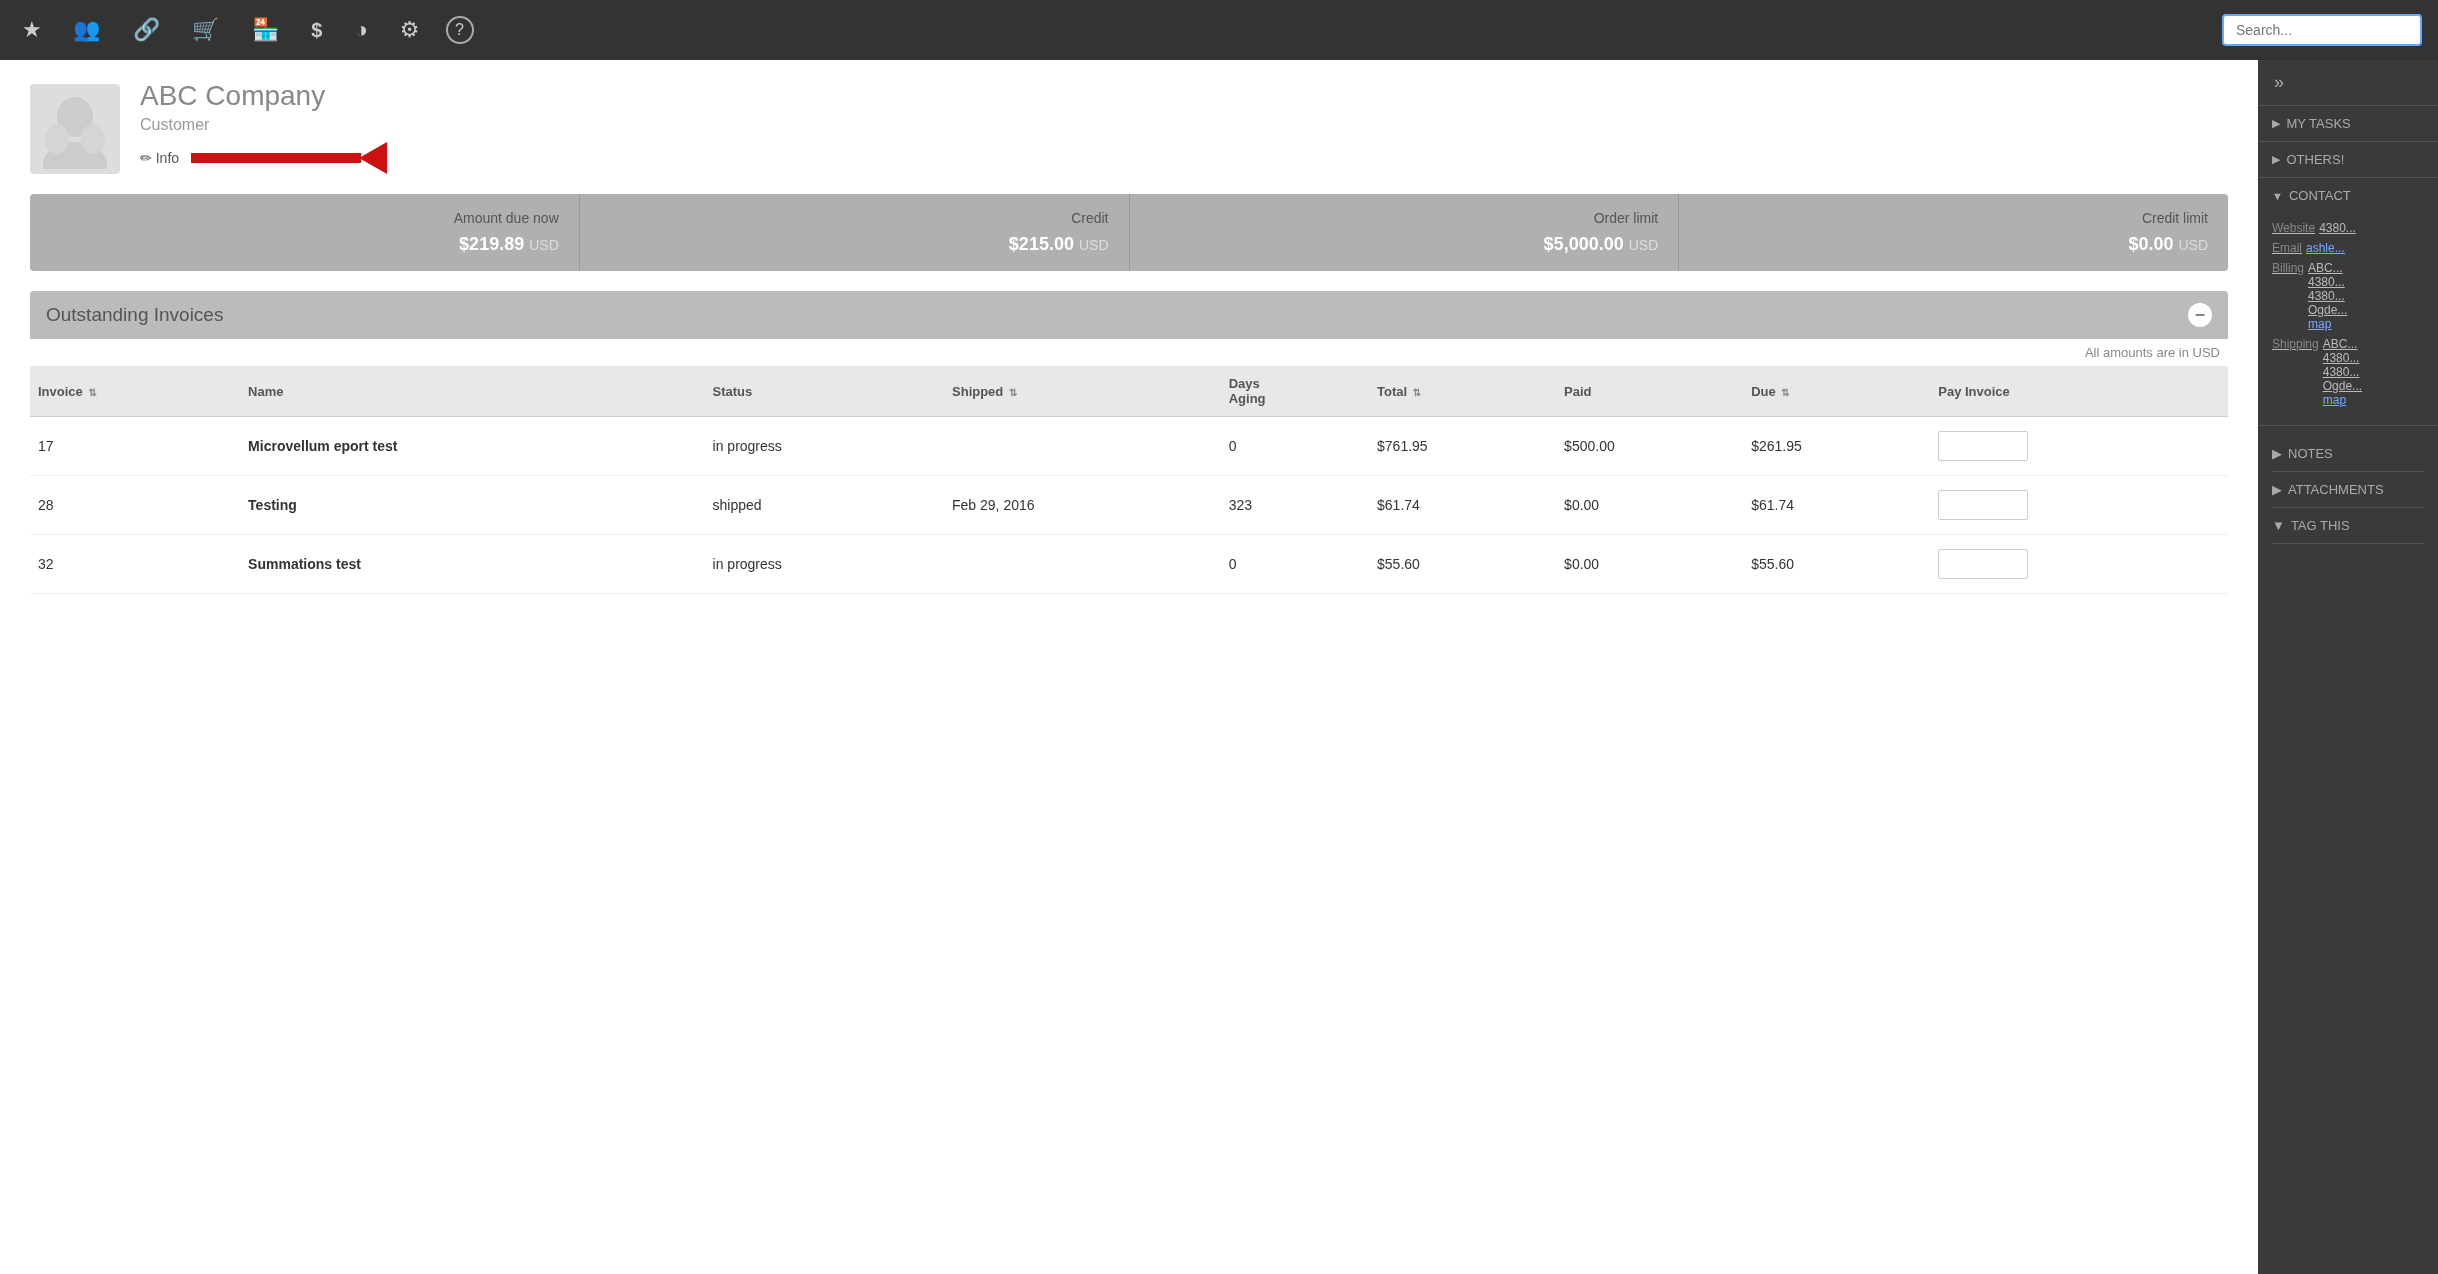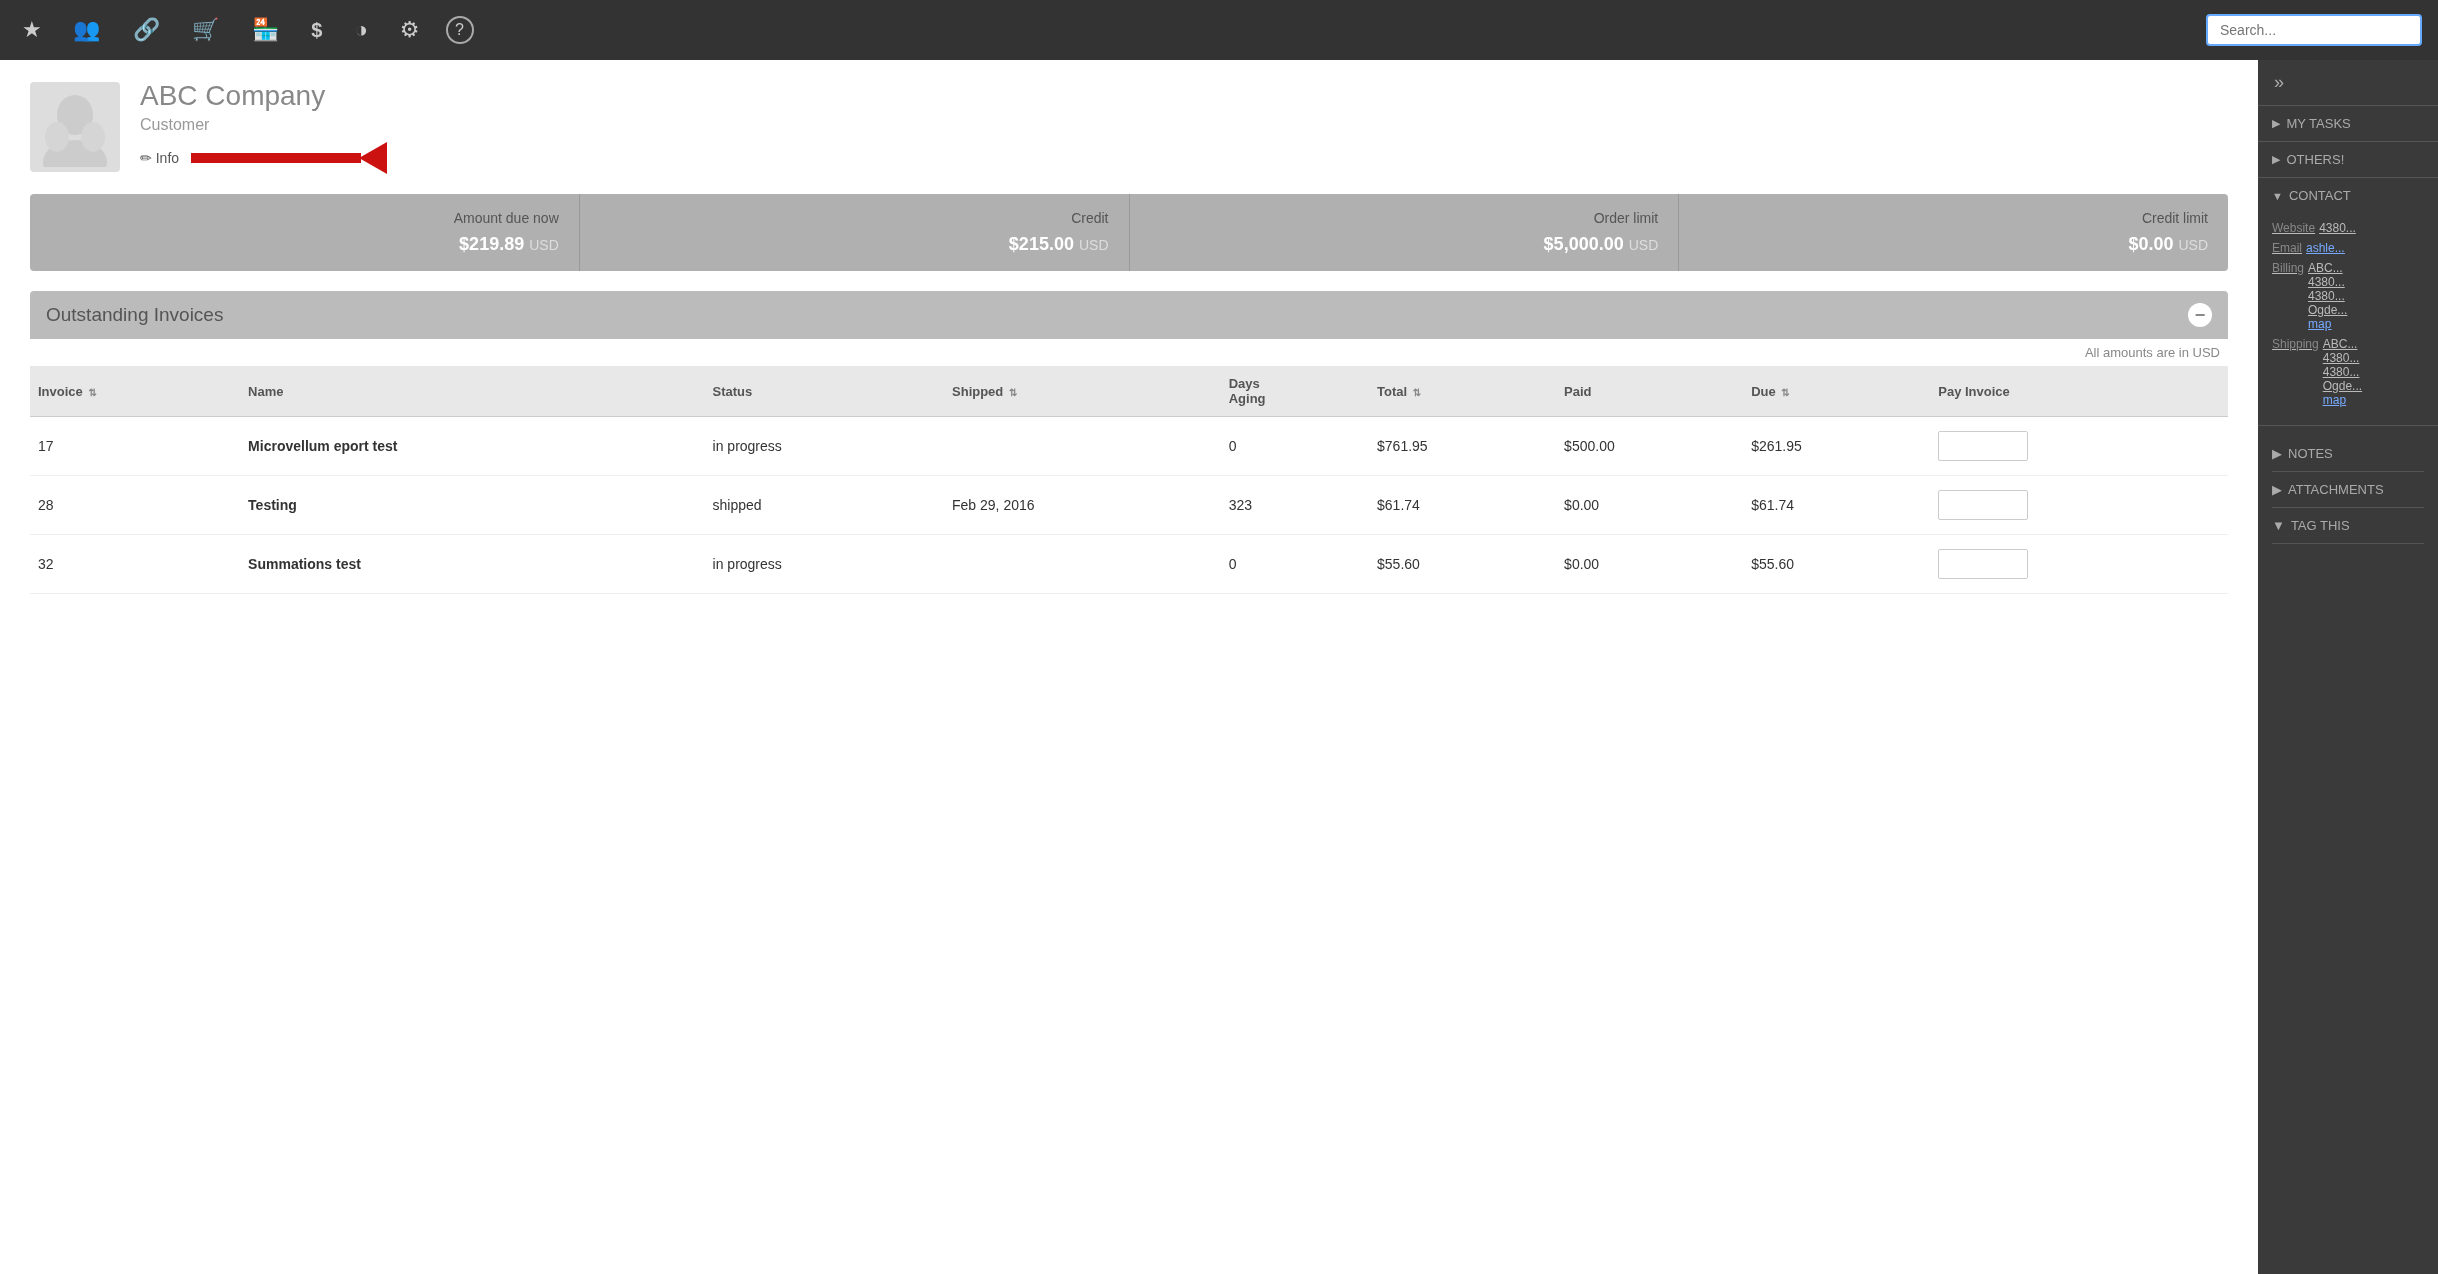--- a/index.html
+++ b/index.html
@@ -21,21 +21,21 @@
       cursor: pointer;
       padding: 6px;
     }
     .nav-spacer { flex: 1; }
     .search-box {
       background: #fff;
       border: 2px solid #6af;
       border-radius: 4px;
       padding: 6px 12px;
       font-size: 14px;
-      width: 216px;
+      width: 200px;
       color: #999;
     }
 
     
     .main-layout {
       display: flex;
       flex: 1;
       overflow: hidden;
     }
 
@@ -43,21 +43,21 @@
     .content-area {
       flex: 1;
       overflow-y: auto;
       background: #fff;
       padding: 20px 30px;
     }
 
     
     .customer-header {
       display: flex;
-      align-items: center;
+      align-items: flex-end;
       margin-bottom: 20px;
     }
     .customer-avatar {
       width: 90px;
       height: 90px;
       background: #ddd;
       border-radius: 4px;
       margin-right: 20px;
       display: flex;
       align-items: center;

